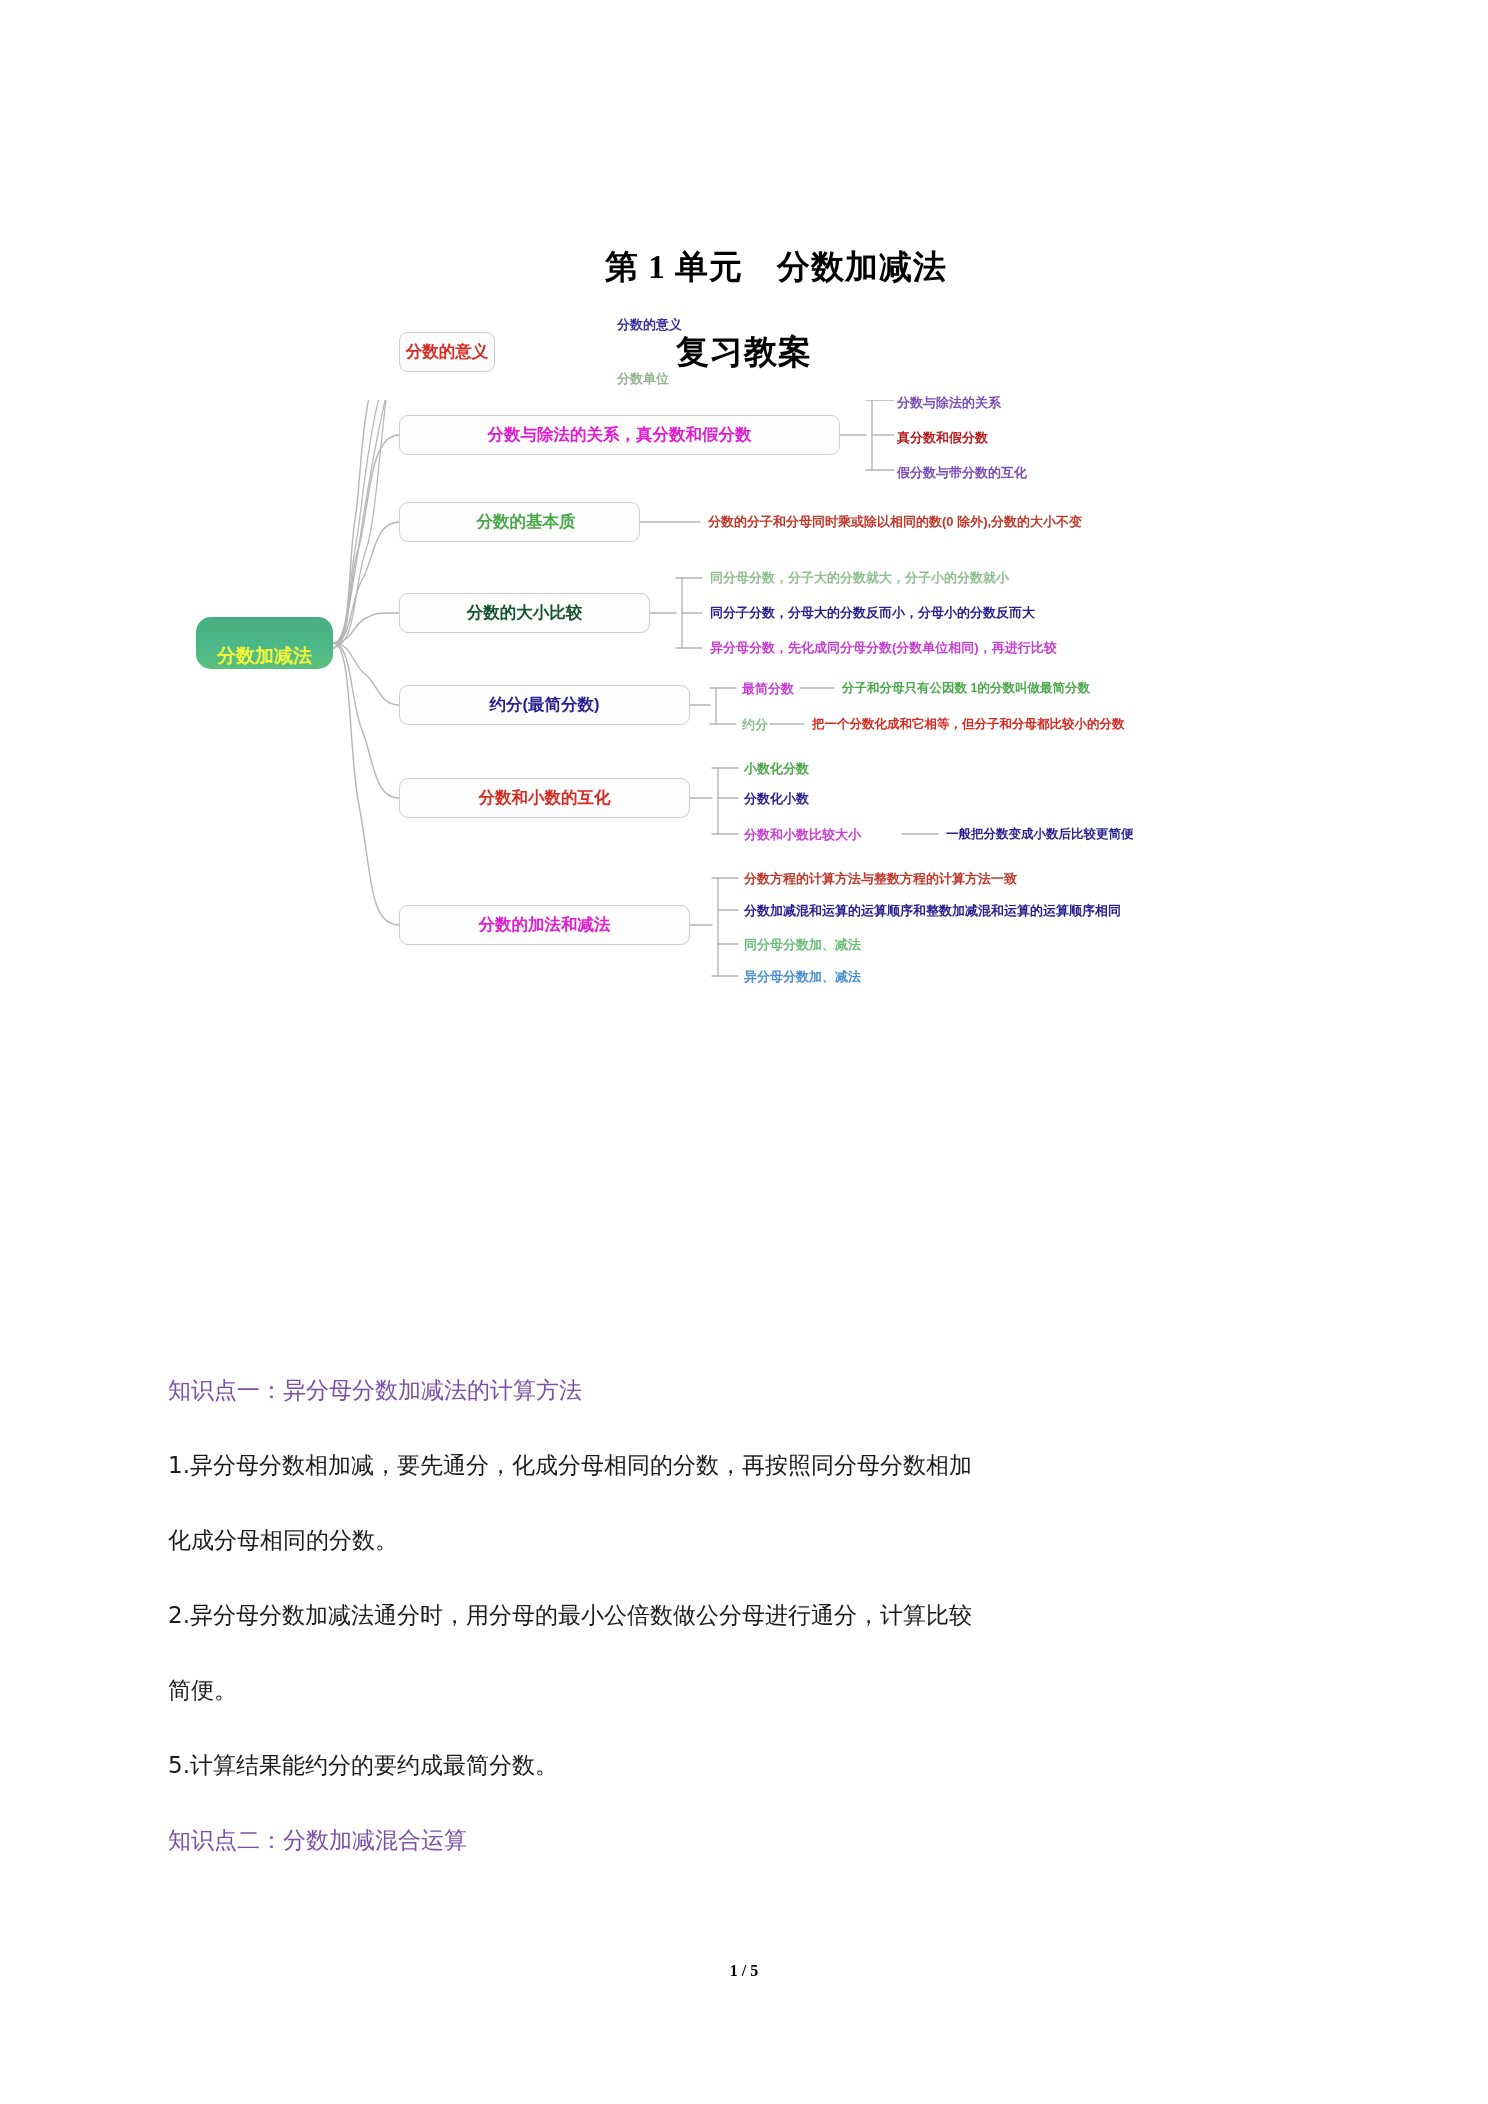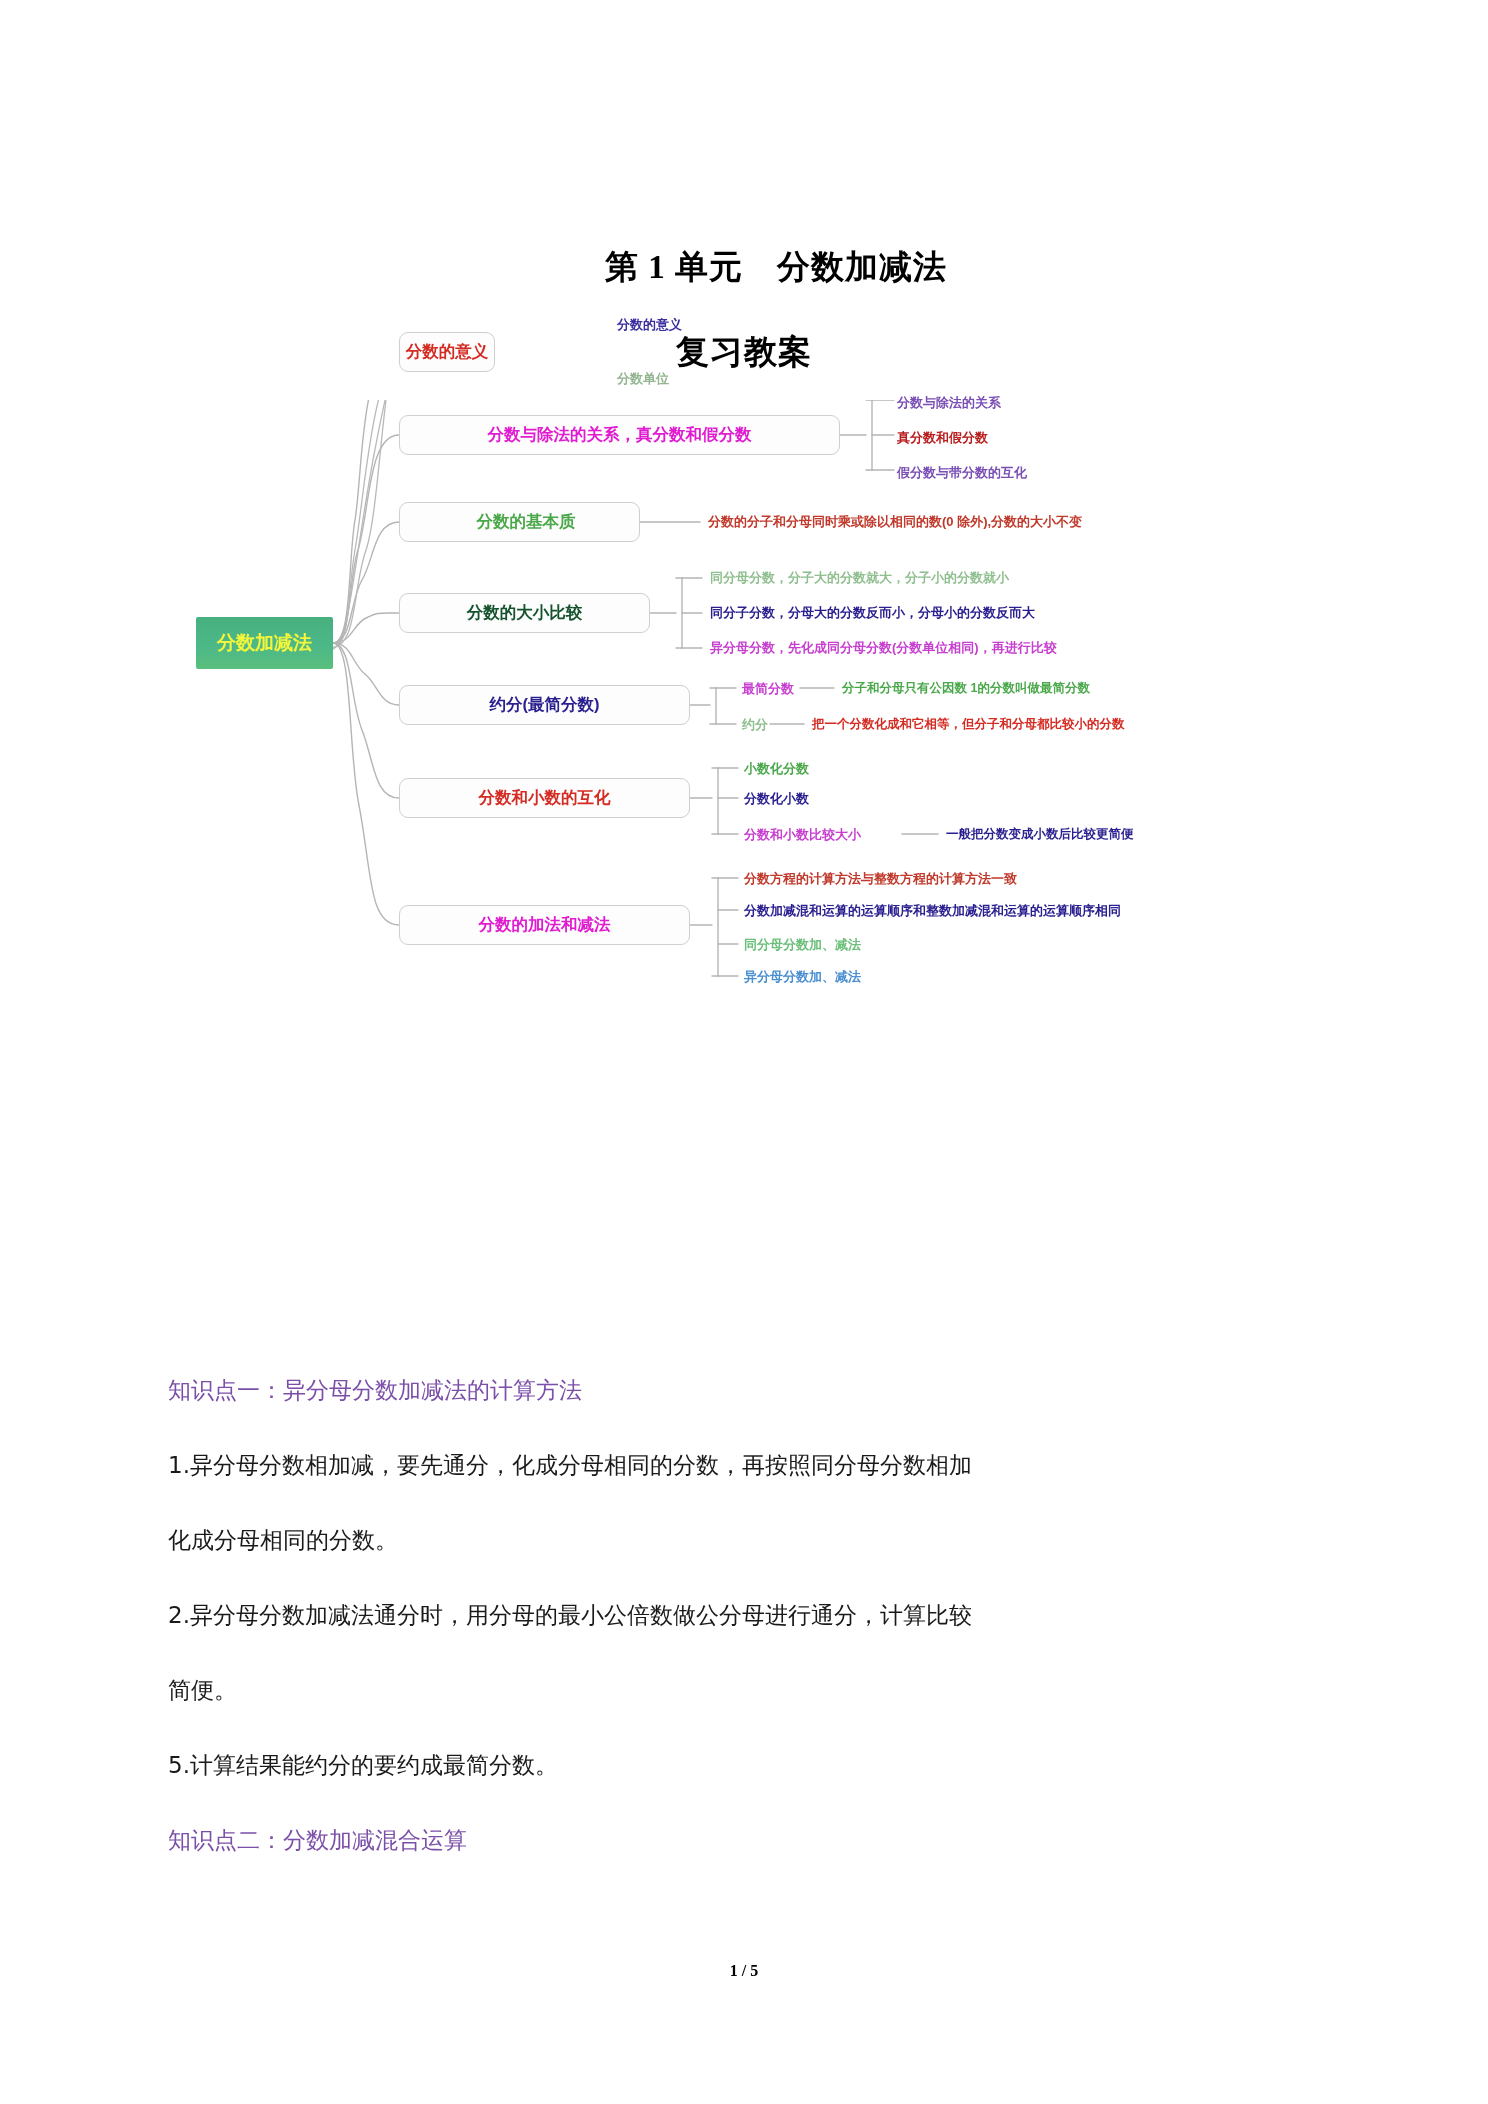--- a/index.html
+++ b/index.html
@@ -76,24 +76,24 @@
     font-weight: 700;
     white-space: nowrap;
     padding: 0 12px;
     height: 40px;
   }
   .mm-root {
     position: absolute;
     box-sizing: border-box;
     background: #4cb380;
     background: linear-gradient(180deg,#48b07f 0%, #4cb888 55%, #59bf7c 100%);
-    border-radius: 2px;
+    border-radius: 15px;
     color: #f5f63a;
     display: flex;
-    align-items: center;
+    align-items: flex-end;
     justify-content: center;
     font-size: 19px;
     font-weight: 700;
     white-space: nowrap;
     height: 52px;
   }
   .mm-leaf {
     position: absolute;
     font-size: 13px;
     font-weight: 700;

